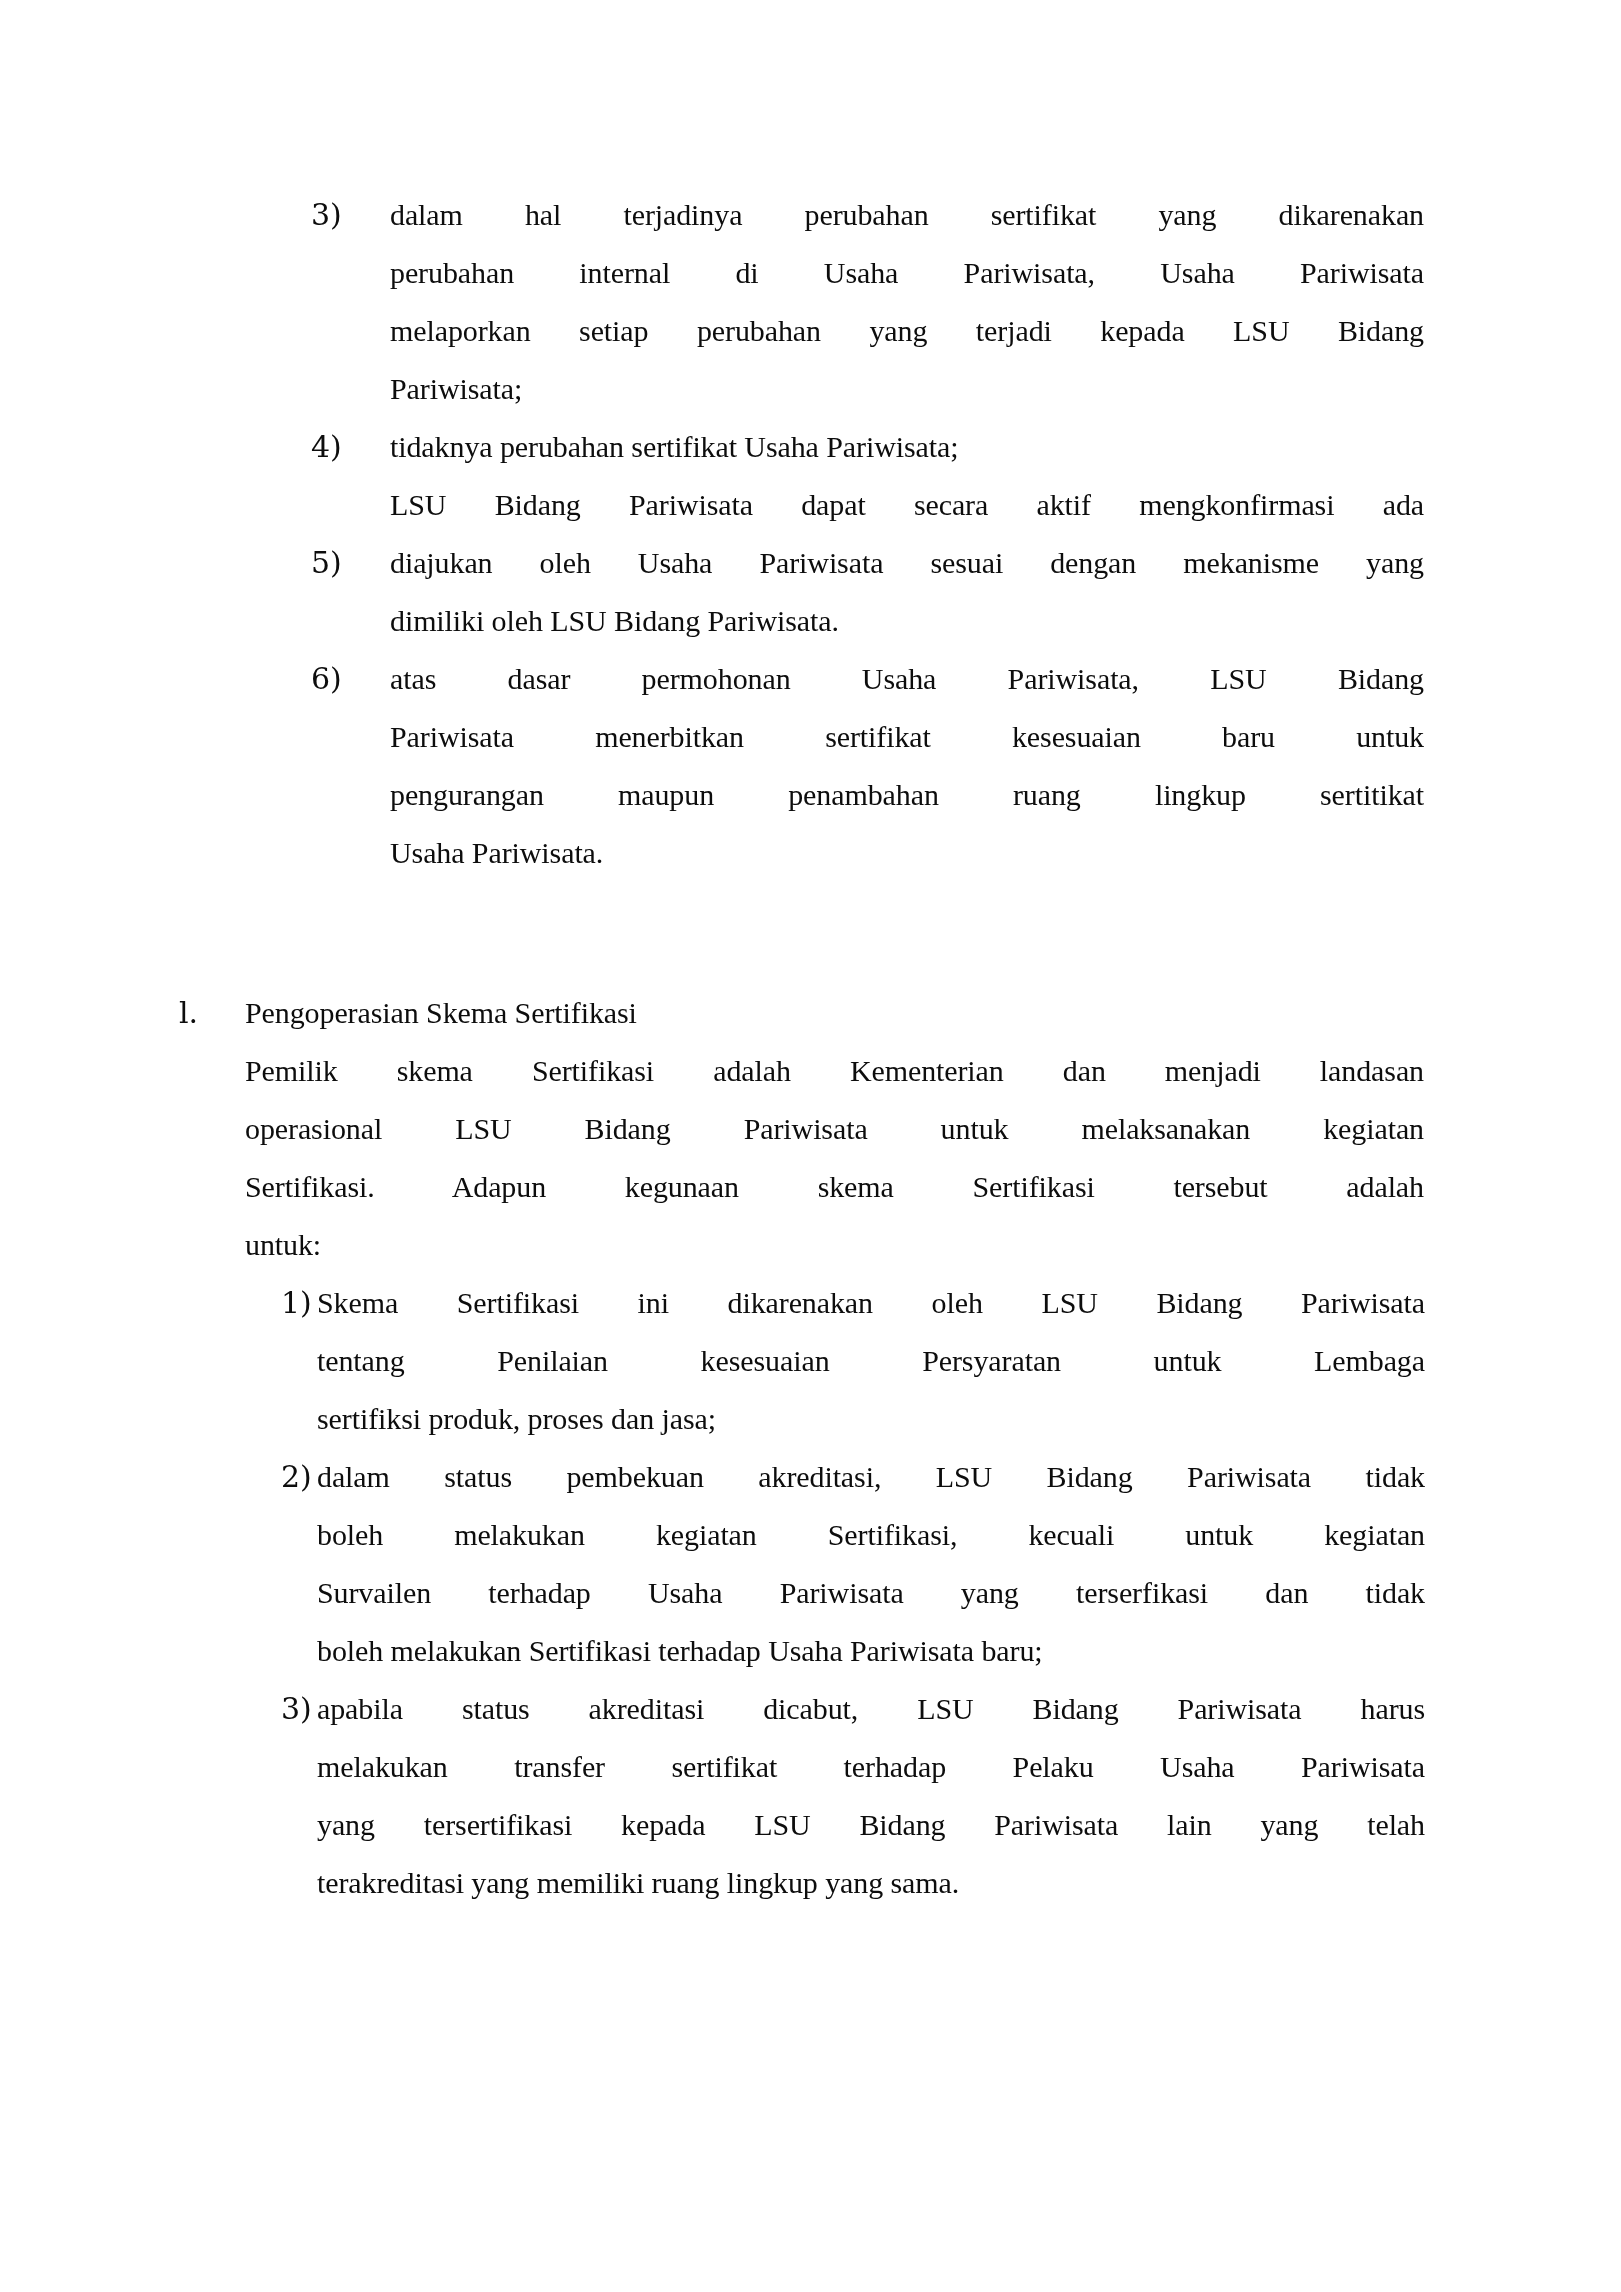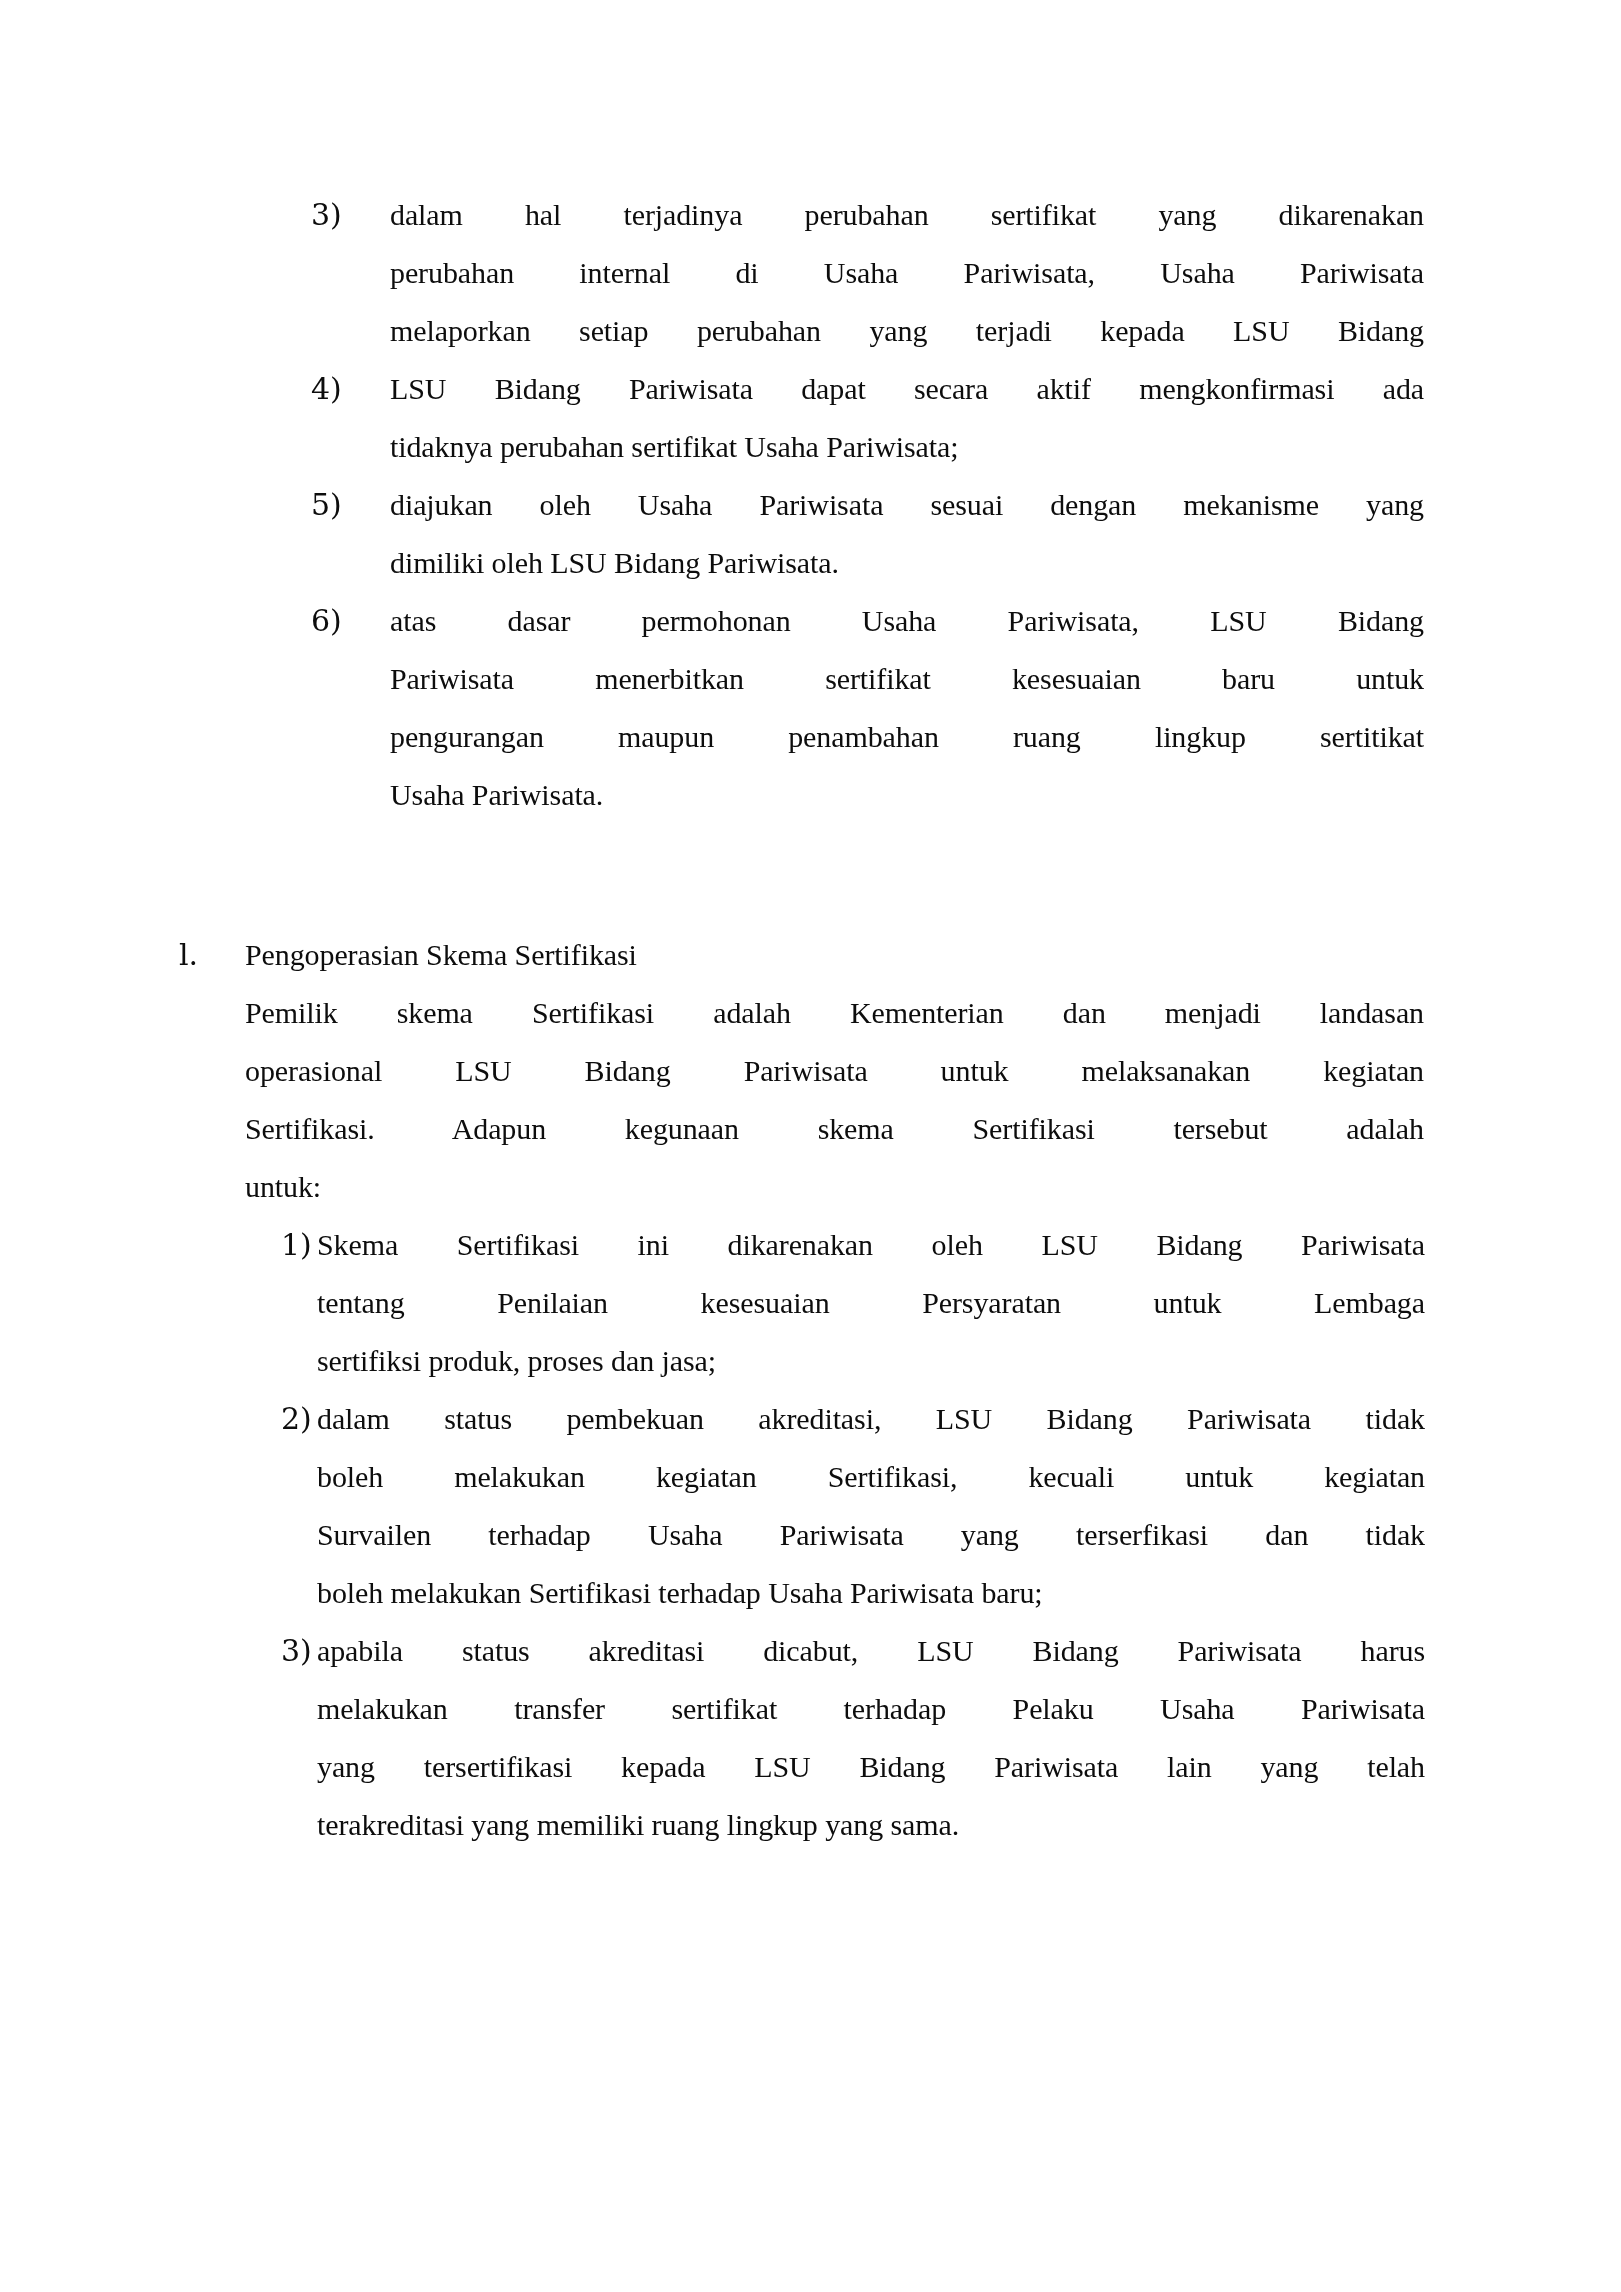--- a/index.html
+++ b/index.html
@@ -62,27 +62,28 @@
 <body>
 
 <div class="page" style="background: rgb(255, 255, 255); color: rgb(13, 13, 13);">
   <div class="content">
       <div class="block list-item level1">
         <span class="marker">3)</span>
         <div class="lines">
           <div class="line">dalam hal terjadinya perubahan sertifikat yang dikarenakan</div>
           <div class="line">perubahan internal di Usaha Pariwisata, Usaha Pariwisata</div>
           <div class="line">melaporkan setiap perubahan yang terjadi kepada LSU Bidang</div>
+          <div class="line last">Pariwisata;</div>
         </div>
       </div>
       <div class="block list-item level1">
         <span class="marker">4)</span>
         <div class="lines">
+          <div class="line last">tidaknya perubahan sertifikat Usaha Pariwisata;</div>
           <div class="line">LSU Bidang Pariwisata dapat secara aktif mengkonfirmasi ada</div>
-          <div class="line last">tidaknya perubahan sertifikat Usaha Pariwisata;</div>
         </div>
       </div>
       <div class="block list-item level1">
         <span class="marker">5)</span>
         <div class="lines">
           <div class="line">diajukan oleh Usaha Pariwisata sesuai dengan mekanisme yang</div>
           <div class="line last">dimiliki oleh LSU Bidang Pariwisata.</div>
         </div>
       </div>
       <div class="block list-item level1">

